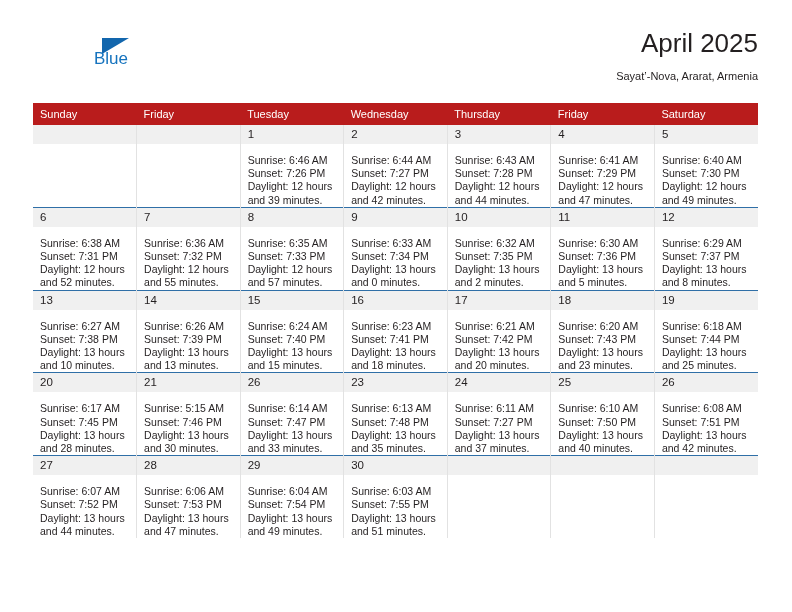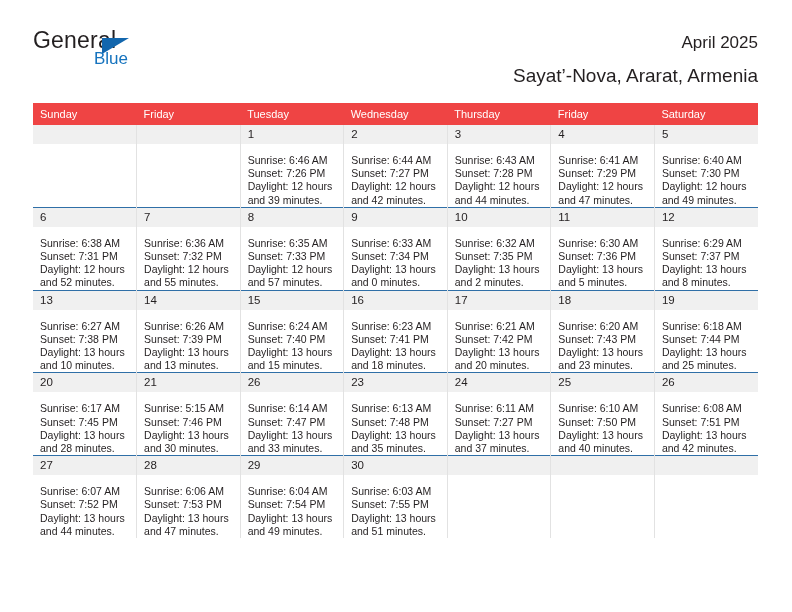--- a/index.html
+++ b/index.html
@@ -63,44 +63,44 @@
     color: #1573be;
     font-family: "Liberation Sans", sans-serif;
   }
   .title-block {
     position: absolute;
     right: 0;
     top: 0;
     text-align: right;
   }
   .cal-title {
-    font-size: 17px;
+    font-size: 26px;
     color: #231f20;
     line-height: 32px;
     white-space: nowrap;
   }
   .cal-subtitle {
     margin-top: 9px;
-    font-size: 19px;
+    font-size: 11px;
     color: #231f20;
     line-height: 16px;
     white-space: nowrap;
   }
 
   
   .calendar {
     position: absolute;
     left: 33px;
     top: 103px;
     width: 725px;
     border-collapse: collapse;
     table-layout: fixed;
   }
   .calendar th {
-    background: #ef4444;
+    background: #b91c1c;
     color: #ffffff;
     font-size: 11px;
     font-weight: normal;
     text-align: left;
     padding: 5px 0 5px 7px;
     height: 12px;
     border: none;
   }
   .calendar td {
     vertical-align: top;
@@ -140,21 +140,20 @@
   }
 </style>
 </head>
 <body>
 
 <div class="page">
 
   <div class="header">
 
     <div class="brand">
-      <span class="brand-general">General</span>
       <span class="brand-flag"></span>
       <span class="brand-blue">Blue</span>
     </div>
 
     <div class="title-block">
       <div class="cal-title">April 2025</div>
       <div class="cal-subtitle">Sayat’-Nova, Ararat, Armenia</div>
     </div>
 
   </div>

